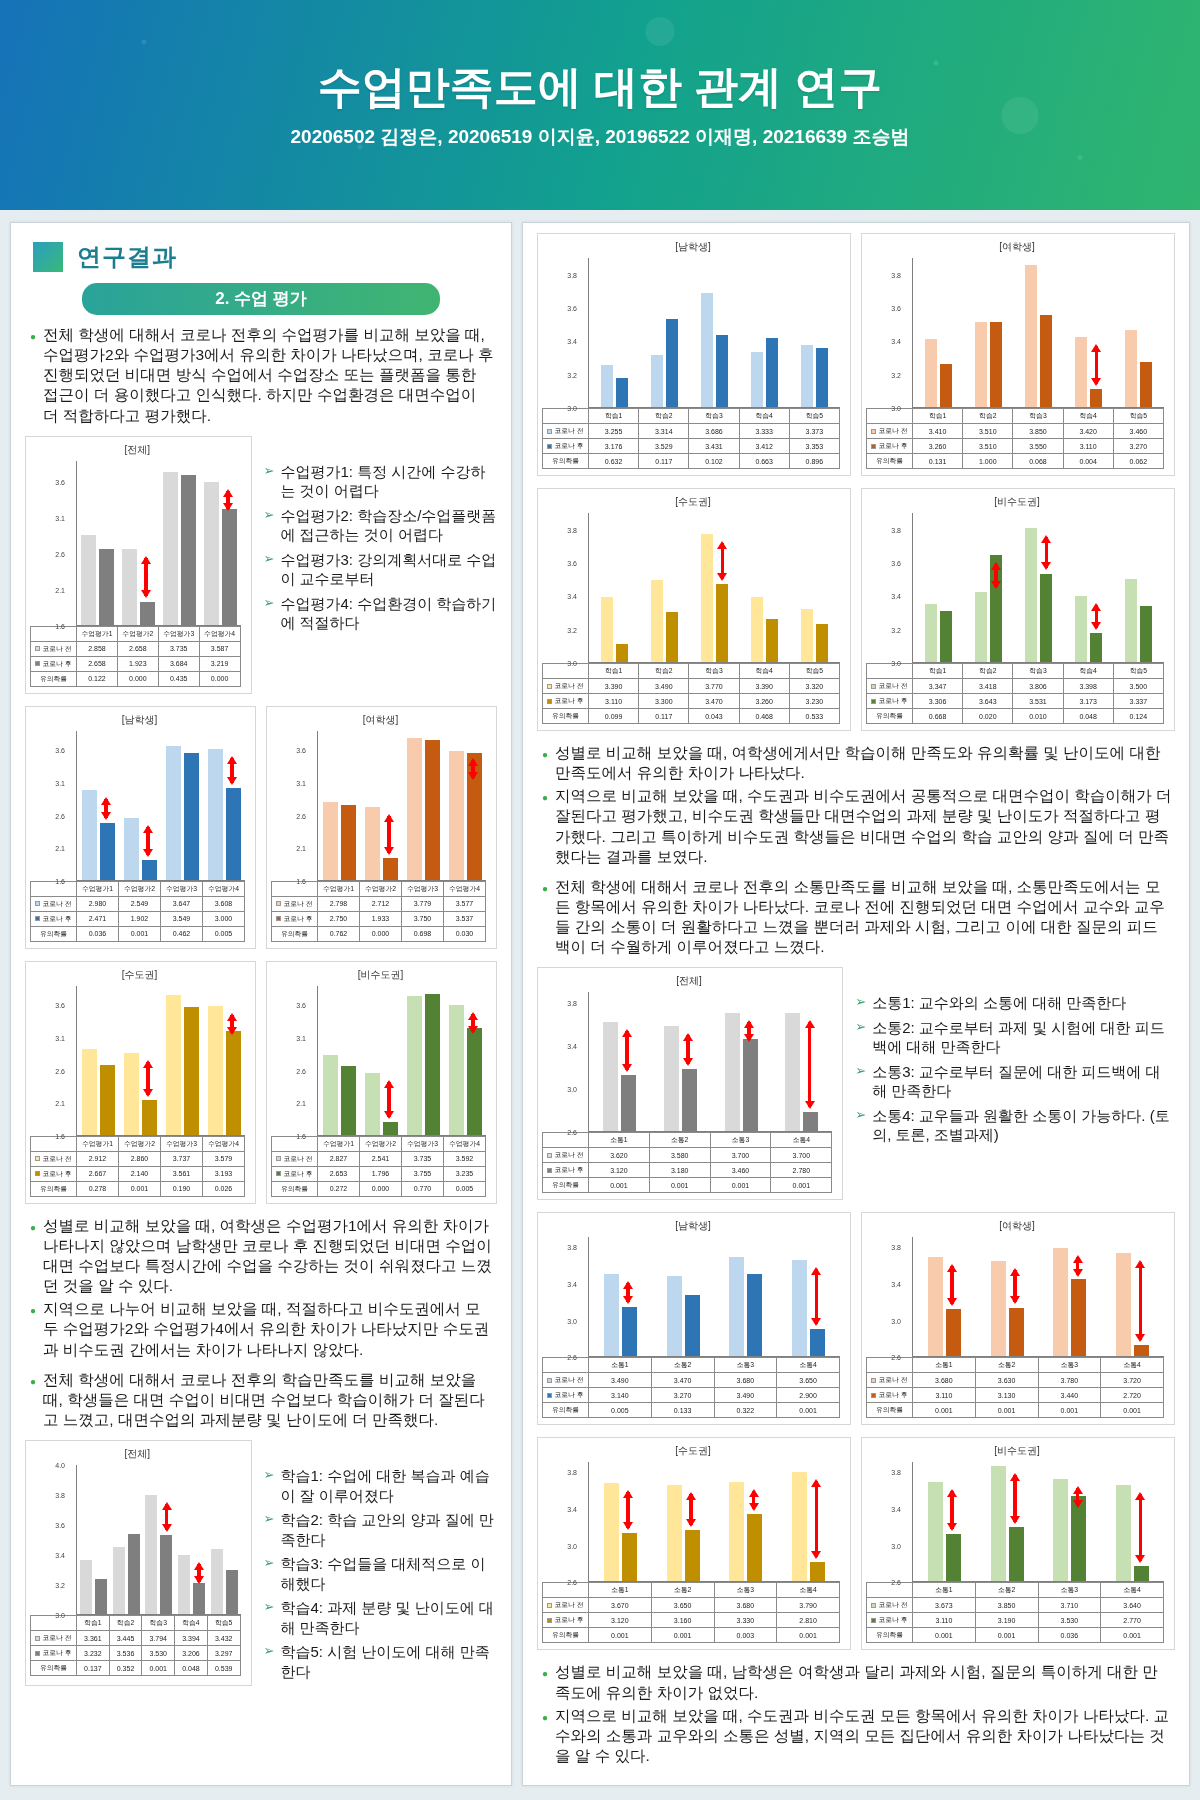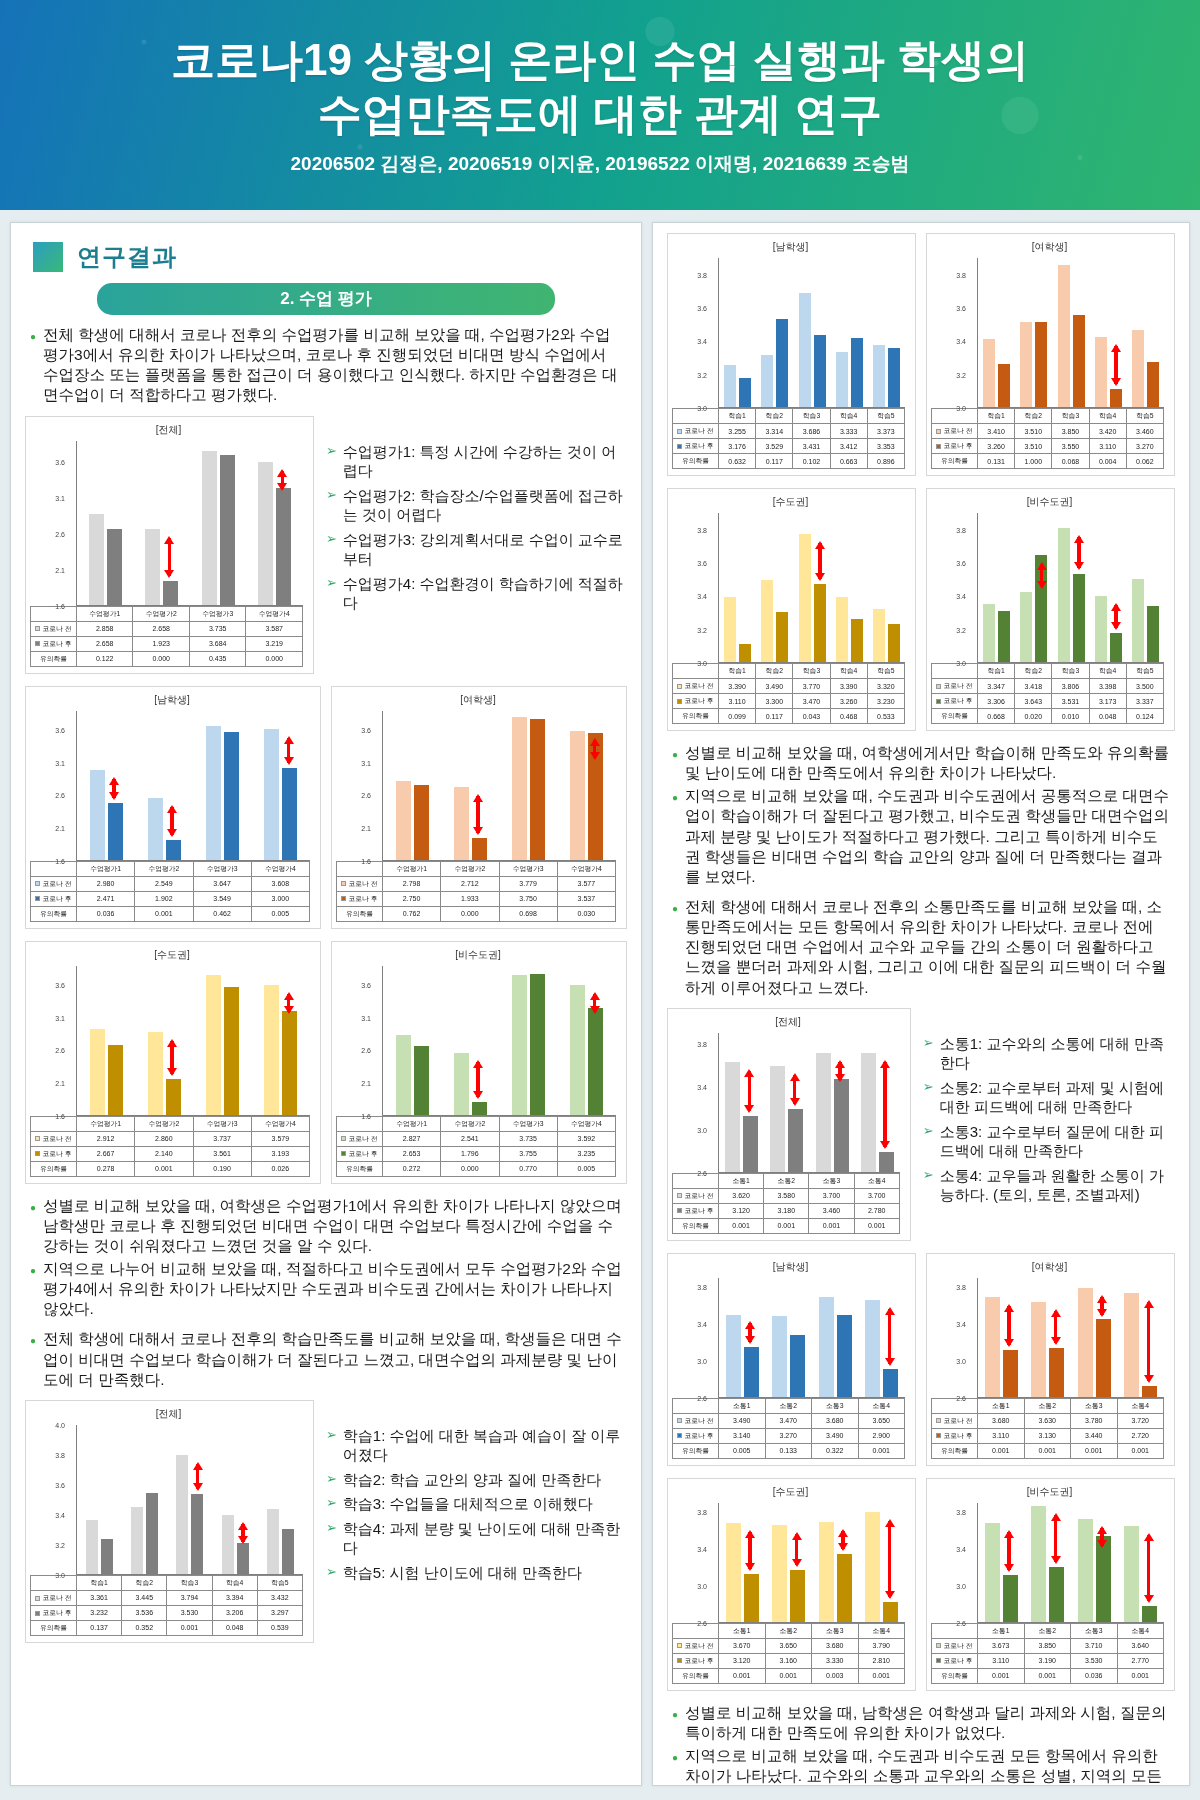--- a/index.html
+++ b/index.html
@@ -14,21 +14,21 @@
       radial-gradient(circle at 90% 75%, rgba(255,255,255,.10) 0 2px, transparent 3px),
       radial-gradient(circle at 55% 15%, rgba(255,255,255,.08) 0 14px, transparent 15px),
       radial-gradient(circle at 85% 55%, rgba(255,255,255,.07) 0 18px, transparent 19px),
       linear-gradient(105deg,#1572b8 0%,#12a18e 52%,#2fb56f 100%);}
   .ht1{font-size:27px;font-weight:bold;letter-spacing:.5px;margin-bottom:8px;}
   .ht2{font-size:44px;font-weight:bold;line-height:1.22;text-align:center;text-shadow:0 1px 2px rgba(0,0,0,.15);}
   .ht3{font-size:19px;font-weight:bold;margin-top:11px;}
   
   .body-wrap{display:flex;gap:10px;padding:12px 10px 14px 10px;height:1590px;}
   .panel{background:#fff;border:1px solid #c9d4d9;box-shadow:0 0 3px rgba(0,0,0,.08);padding:14px 14px 10px 14px;overflow:hidden;}
-  .panel.left{width:632px;}
+  .panel.left{width:502px;}
   .panel.right{flex:1;padding-top:10px;}
   .res-title{display:flex;align-items:center;gap:14px;margin:4px 0 10px 8px;}
   .res-sq{width:30px;height:30px;background:linear-gradient(135deg,#2a9fc0,#3ab879);}
   .res-txt{font-size:24px;font-weight:bold;color:#1c7d90;letter-spacing:1px;}
   .banner{width:76%;margin:6px auto 10px auto;background:linear-gradient(90deg,#2aa39b,#40b571);
     color:#fff;text-align:center;border-radius:15px;padding:4px 0 5px 0;font-size:17px;font-weight:bold;}
   
   .blk{margin:2px 2px 10px 2px;}
   .dot-bullet{display:flex;font-size:15.5px;line-height:1.3;color:#1a1a1a;margin-bottom:3px;}
   .dot-bullet>.mk{color:#3aae49;font-size:10px;margin:5px 7px 0 3px;flex:0 0 auto;}
@@ -59,21 +59,20 @@
   .ctab td:first-child{width:46px;}
   .ctab .rl{font-size:6.8px;}
   .ctab .ch{font-size:6.8px;}
   .sw{display:inline-block;width:5px;height:5px;margin-right:2px;vertical-align:middle;border:.5px solid #999;}
 </style>
 </head>
 <body>
 
 <div class="poster-header">
   <div class="ht2">
-    <div>코로나19 상황의 온라인 수업 실행과 학생의</div>
     <div>수업만족도에 대한 관계 연구</div>
   </div>
   <div class="ht3">20206502  김정은, 20206519  이지윤, 20196522  이재명, 20216639  조승범</div>
 </div>
 
 <div class="body-wrap">
 
   <div class="panel left">
     <div class="res-title">
       <div class="res-sq"></div>

